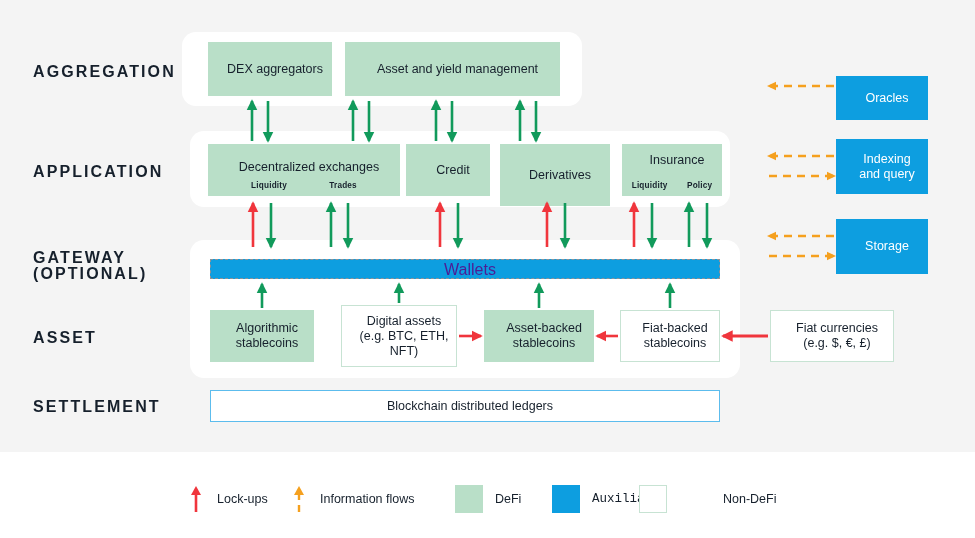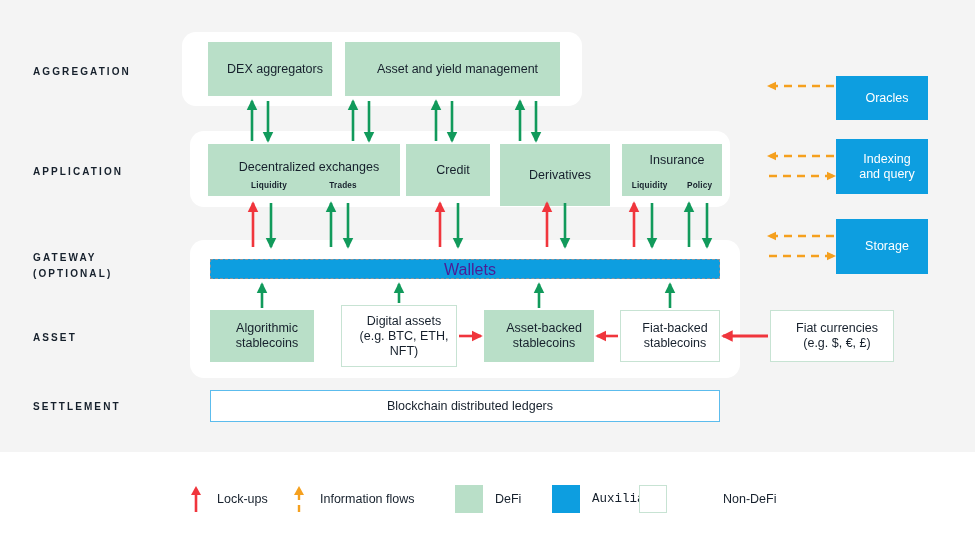--- a/index.html
+++ b/index.html
@@ -11,21 +11,21 @@
     width: 975px;
     height: 538px;
     background: #f4f4f4;
     font-family: "Liberation Sans", sans-serif;
     overflow: hidden;
   }
   
   .layer-label {
     position: absolute;
     left: 33px;
-    font-size: 10px;
+    font-size: 16px;
     font-weight: bold;
     letter-spacing: 2.1px;
     color: #16202c;
     line-height: 16px;
     white-space: pre-line;
   }
   
   .panel {
     position: absolute;
     background: #ffffff;

